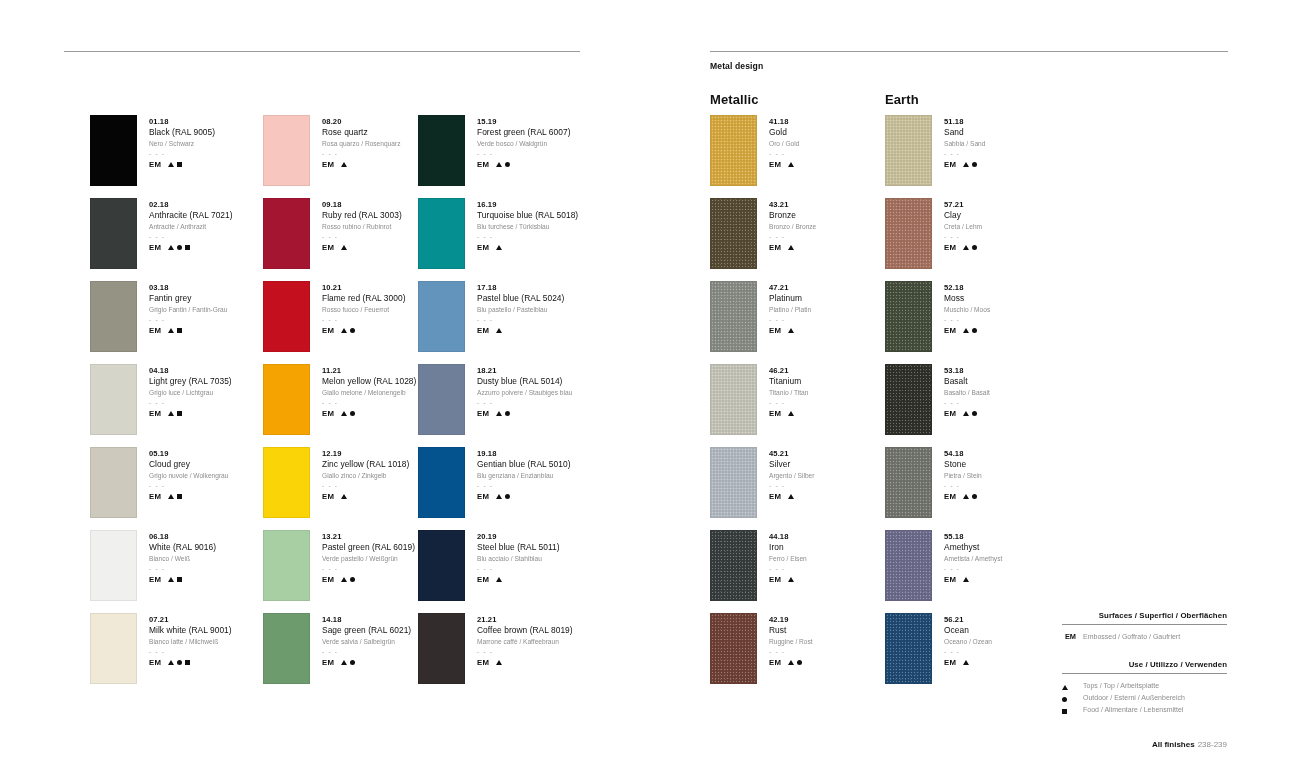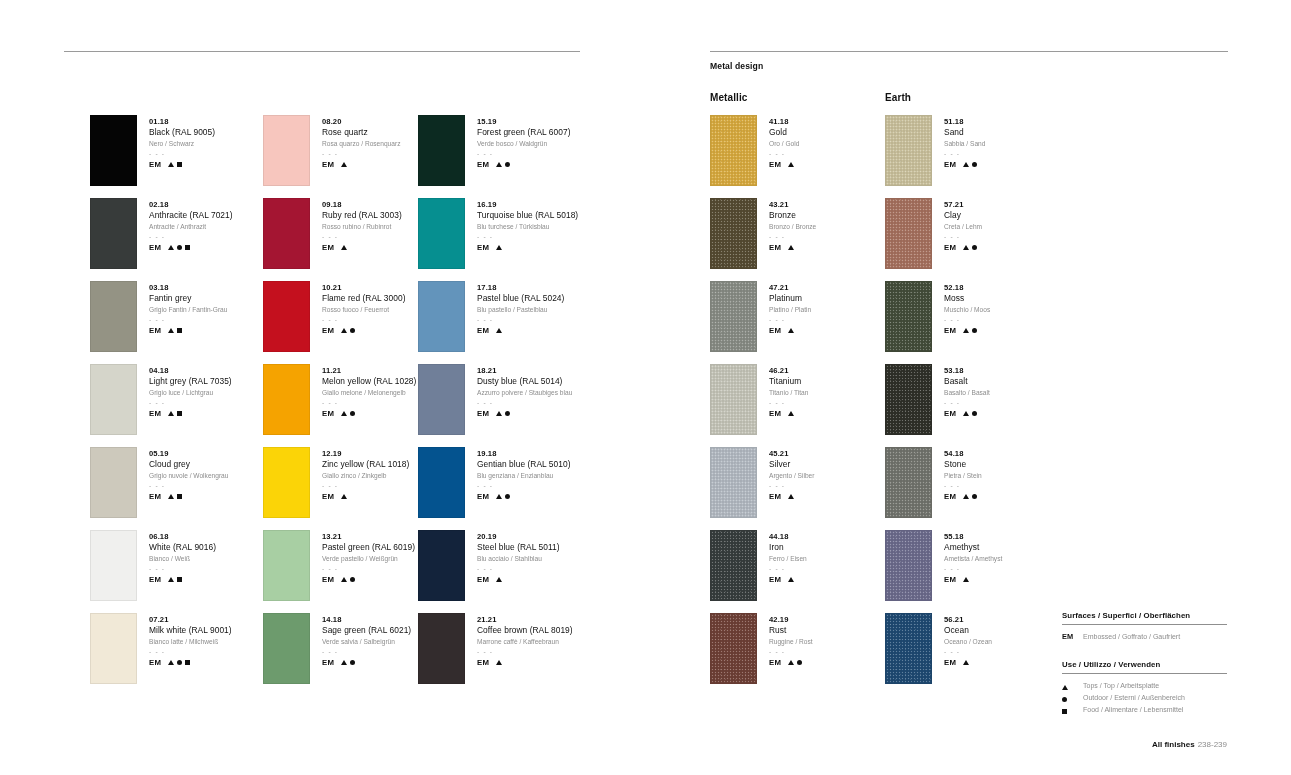--- a/index.html
+++ b/index.html
@@ -21,21 +21,21 @@
     margin-bottom: 9px;
   }
   .section-title {
     font-size: 8.6px;
     font-weight: bold;
     color: #111;
     letter-spacing: .1px;
   }
   .group-title {
     position: absolute;
-    font-size: 10px;
+    font-size: 13px;
     font-weight: bold;
     color: #111;
     letter-spacing: .1px;
   }
 
   
   .col { position: absolute; top: 0; }
   .swatch-item {
     position: relative;
     height: 71px;
@@ -117,21 +117,21 @@
     width: 5px; height: 5px;
     border-radius: 50%;
     background: #111;
   }
   .sym.sq {
     width: 5px; height: 5px;
     background: #111;
   }
 
   
-  .legend { position: absolute; left: 1062px; top: 611px; width: 165px; }
+  .legend { position: absolute; left: 1062px; top: 611px; width: 165px; text-align: right; }
   .legend-title {
     font-size: 7.8px;
     font-weight: bold;
     color: #111;
     letter-spacing: .1px;
     margin-bottom: 4px;
   }
   .legend-rule { height: 1px; background: #8f8f8f; margin-bottom: 7px; }
   .legend-row { display: flex; align-items: flex-start; gap: 7px; margin-bottom: 2px; }
   .legend-key {

